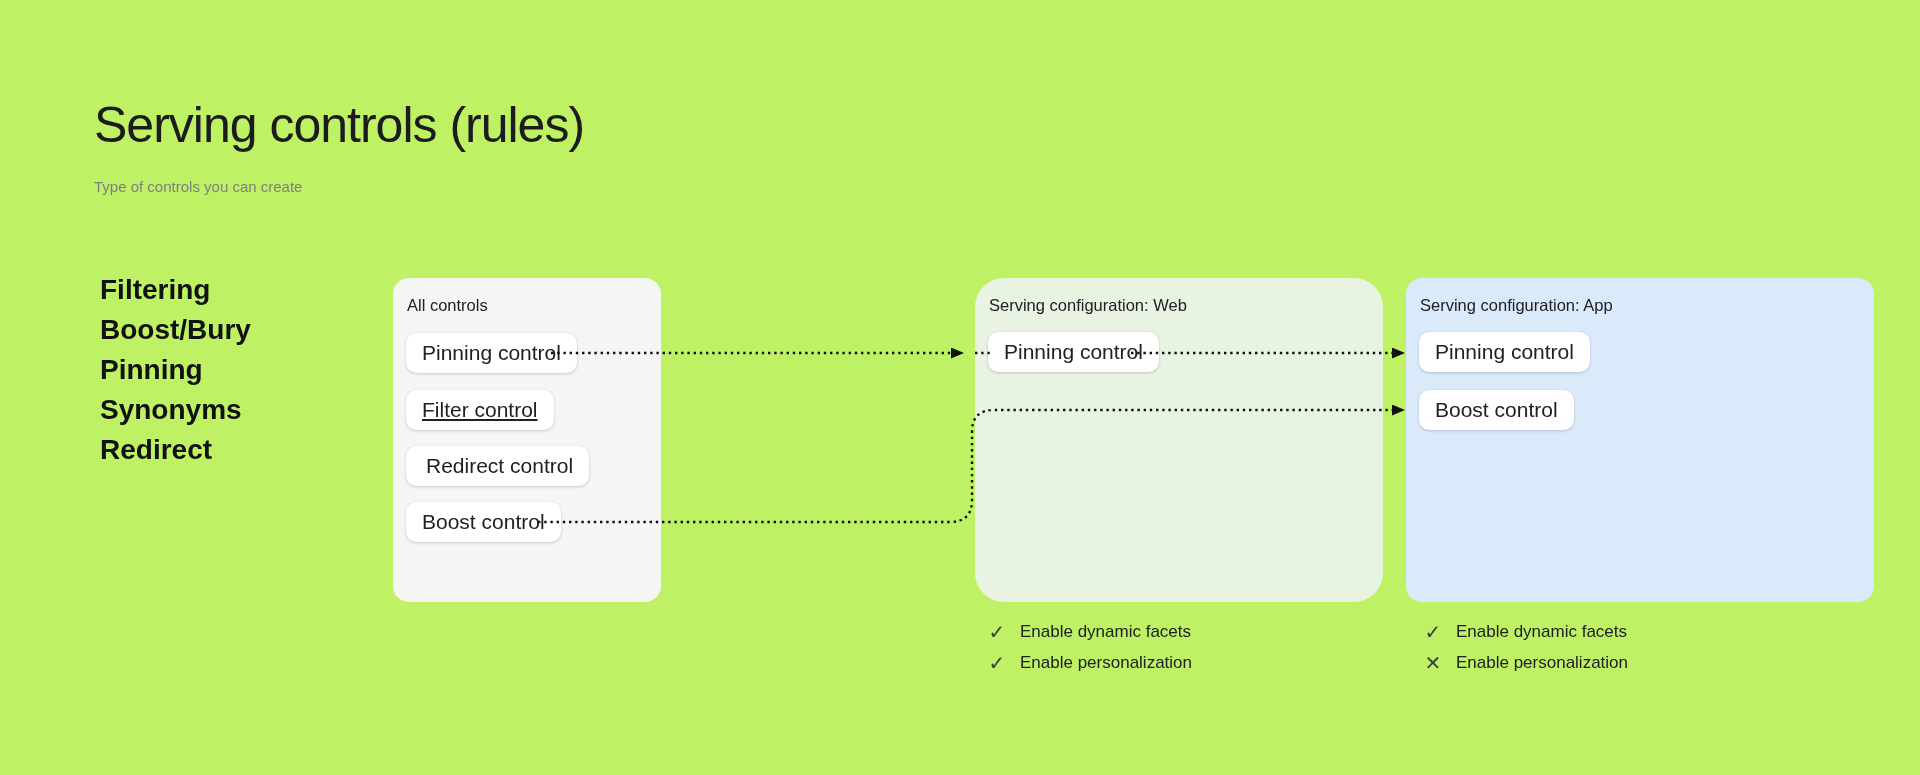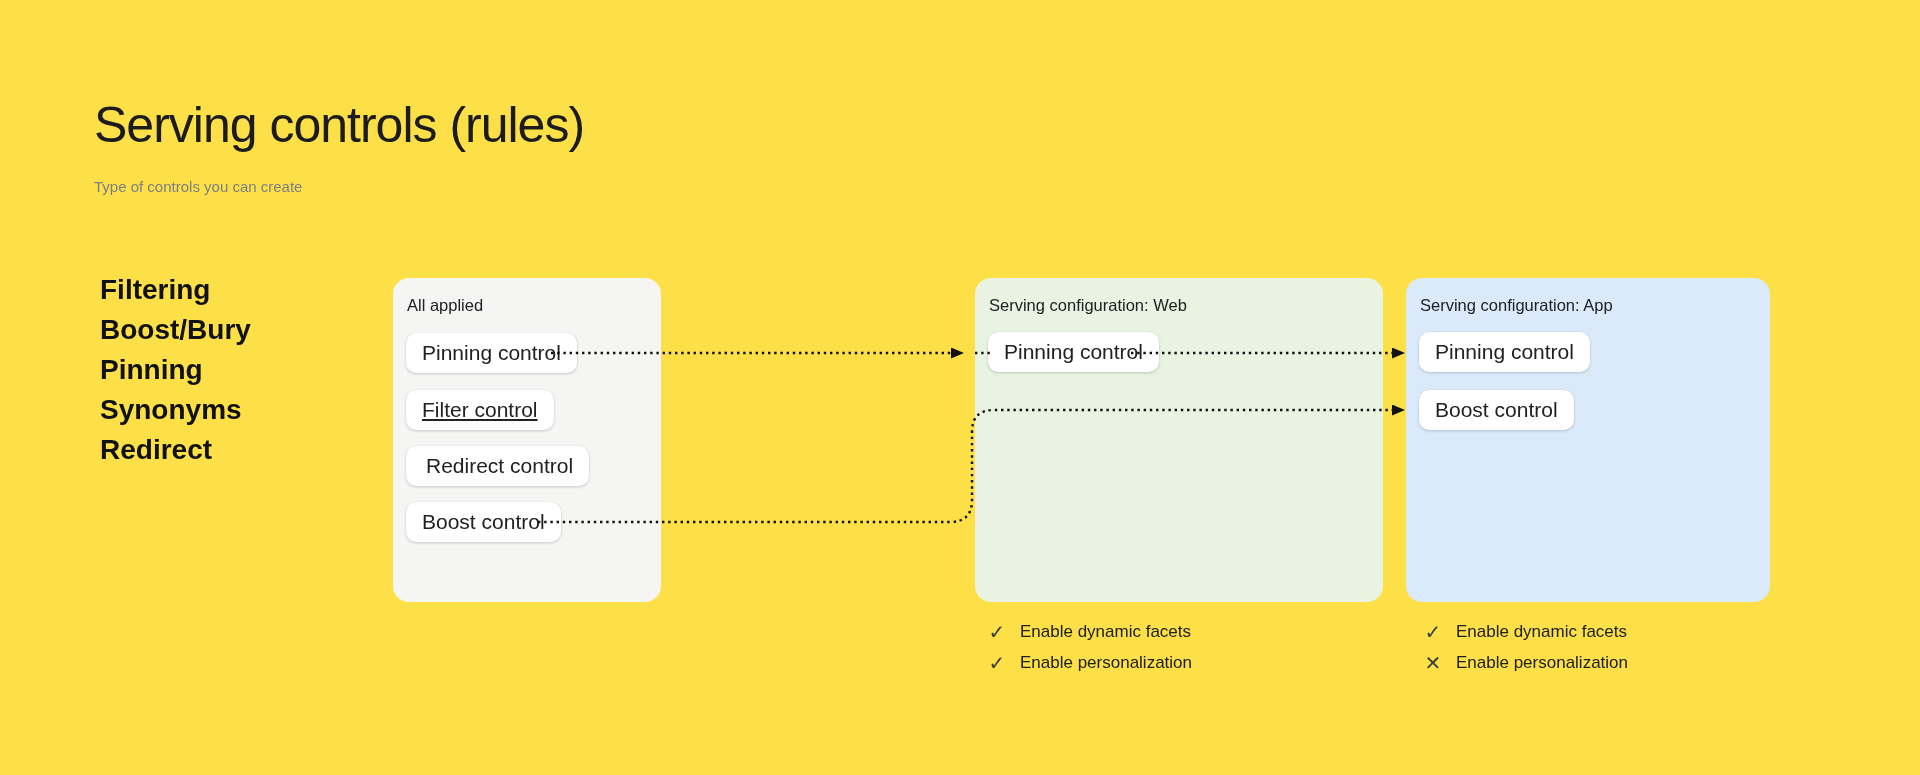--- a/index.html
+++ b/index.html
@@ -1,20 +1,20 @@
 <!DOCTYPE html>
 <html><head>
 <meta charset="utf-8">
 <style>
   html, body { margin: 0; padding: 0; background: #ffffff; }
   .canvas {
     position: relative;
     width: 1920px;
     height: 775px;
-    background: #fde047;
+    background: #bef264;
     overflow: hidden;
     font-family: "Liberation Sans", sans-serif;
     color: #202124;
   }
   .heading { position: absolute; }
   .heading .title {
     font-size: 50px;
     line-height: 58px;
     color: #1c1c1e;
     letter-spacing: -1px;
@@ -39,22 +39,22 @@
   }
   .control-list .control-type { height: 40px; line-height: 40px; white-space: nowrap; }
 
   .panel {
     position: absolute;
     top: 278px;
     height: 324px;
     border-radius: 16px;
   }
   .panel-all { left: 393px;  width: 268px; }
-  .panel-web { left: 975px;  width: 408px; }
-  .panel-app { left: 1406px; width: 364px; }
+  .panel-web { left: 975px;  width: 408px; border-radius: 29px; }
+  .panel-app { left: 1406px; width: 468px; }
 
   .panel-label {
     position: absolute;
     left: 14px;
     top: 18px;
     font-size: 16.5px;
     color: #202124;
     white-space: nowrap;
   }
 
@@ -122,21 +122,21 @@
 
   <div class="control-list">
     <div class="control-type">Filtering</div>
     <div class="control-type">Boost/Bury</div>
     <div class="control-type">Pinning</div>
     <div class="control-type">Synonyms</div>
     <div class="control-type">Redirect</div>
   </div>
 
   <div class="panel panel-all" style="background:#f5f5f4">
-    <div class="panel-label">All applied</div>
+    <div class="panel-label">All controls</div>
     <div class="ctl-btn btn-1">Pinning control</div>
     <div class="ctl-btn btn-2">Filter control</div>
     <div class="ctl-btn btn-3">Redirect control</div>
     <div class="ctl-btn btn-4">Boost control</div>
   </div>
 
   <div class="panel panel-web" style="background:#e9f3e2">
     <div class="panel-label">Serving configuration: Web</div>
     <div class="ctl-btn btn-w1">Pinning control</div>
   </div>

